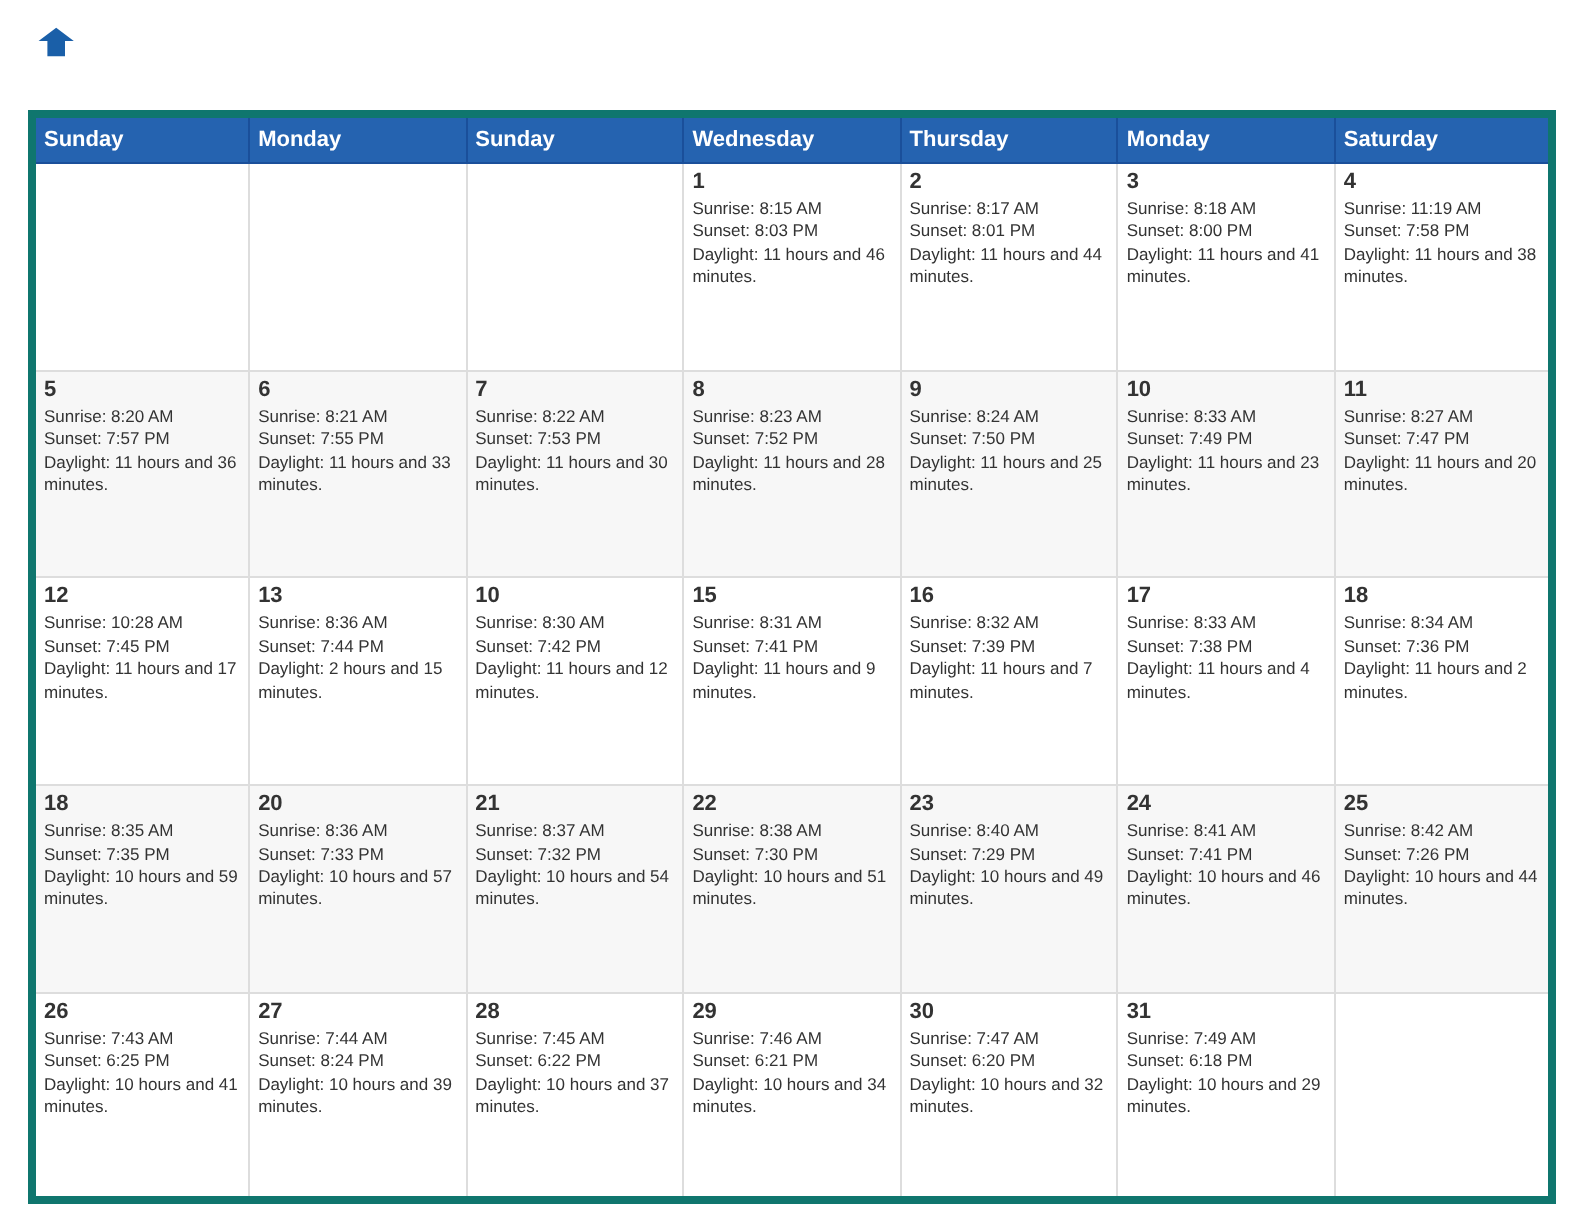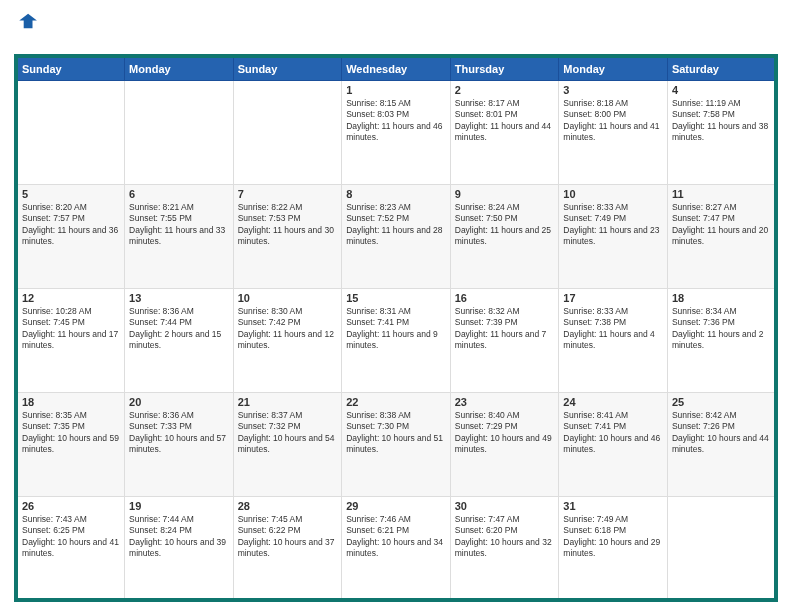--- a/index.html
+++ b/index.html
@@ -294,21 +294,21 @@
           </td>
         </tr>
         <tr>
           <td>
             <span class="day-num">26</span>
             <div class="cell-text">Sunrise: 7:43 AM</div>
             <div class="cell-text">Sunset: 6:25 PM</div>
             <div class="cell-text">Daylight: 10 hours and 41 minutes.</div>
           </td>
           <td>
-            <span class="day-num">19</span>
+            <span class="day-num">27</span>
             <div class="cell-text">Sunrise: 7:44 AM</div>
             <div class="cell-text">Sunset: 8:24 PM</div>
             <div class="cell-text">Daylight: 10 hours and 39 minutes.</div>
           </td>
           <td>
             <span class="day-num">28</span>
             <div class="cell-text">Sunrise: 7:45 AM</div>
             <div class="cell-text">Sunset: 6:22 PM</div>
             <div class="cell-text">Daylight: 10 hours and 37 minutes.</div>
           </td>

